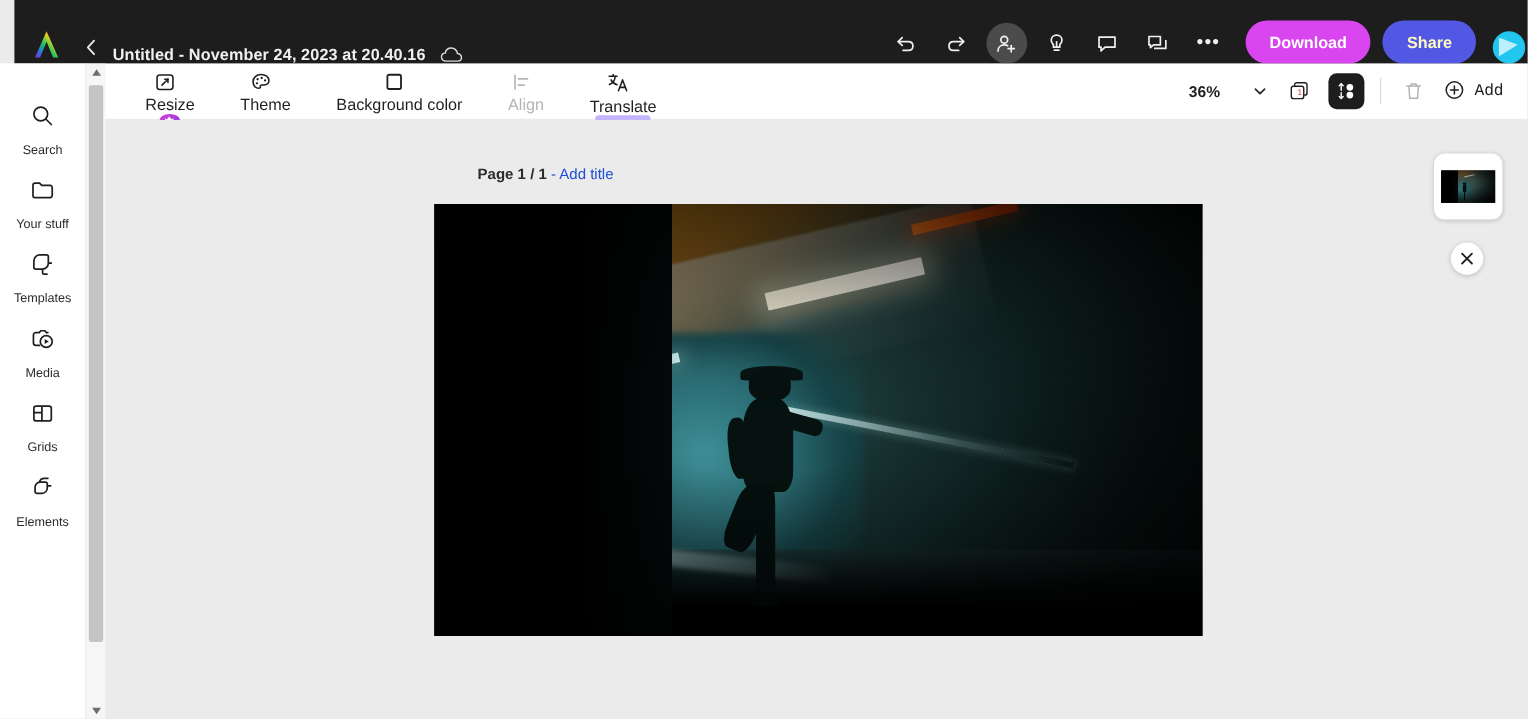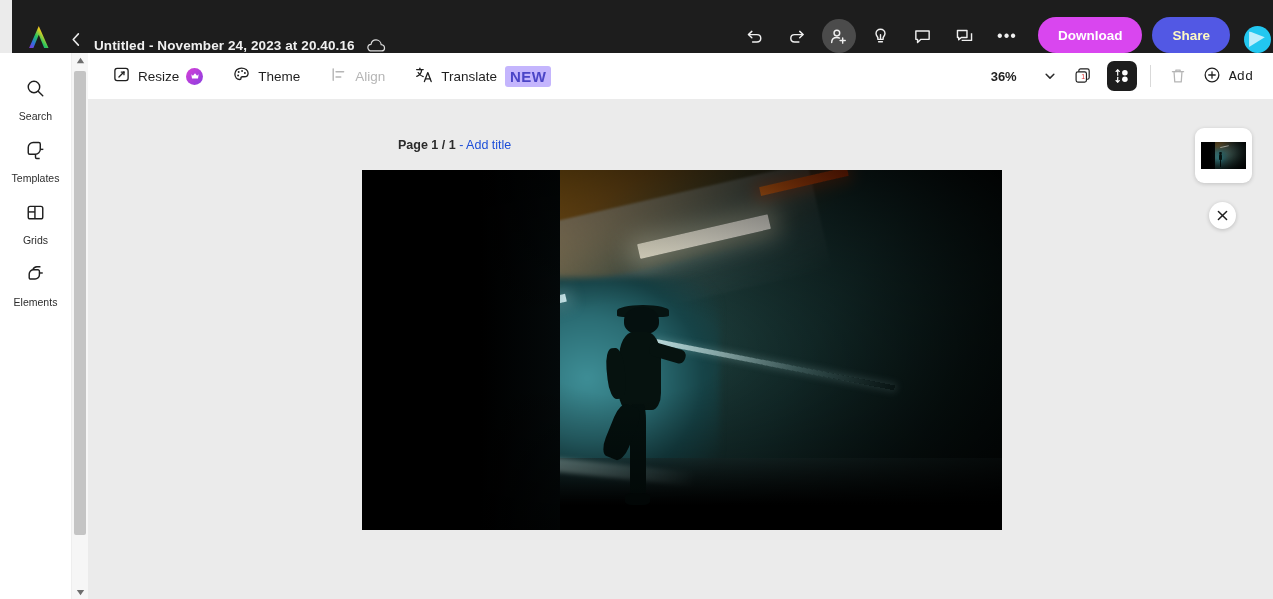--- a/index.html
+++ b/index.html
@@ -78,21 +78,21 @@
     background: #ffffff;
     display: flex; align-items: center;
     padding-left: 103px; padding-right: 14px;
     border-bottom: 1px solid #ebebeb;
   }
   .tool {
     display: flex; align-items: center;
     height: 32px; padding: 0 10px;
     border-radius: 6px; cursor: pointer;
     color: #1f1f1f; font-size: 13.5px;
-    margin-right: 10px; white-space: nowrap;
+    margin-right: 10px; white-space: nowrap; flex-direction: column;
   }
   .tool .tlabel { margin-left: 8px; }
   .tool.disabled { color: #b5b5b5; cursor: default; }
   .crown-badge {
     width: 17px; height: 17px; border-radius: 50%;
     margin-left: 7px;
     background: linear-gradient(135deg,#d63fd6 0%, #8a3fe0 100%);
     display: flex; align-items: center; justify-content: center;
   }
   .new-badge {
@@ -128,21 +128,21 @@
 
   
   .rail {
     position: absolute; top: 53px; left: 0;
     width: 71px; height: 546px;
     background: #fff;
     padding-top: 16px;
   }
   .rail-item {
     display: flex; flex-direction: column;
-    align-items: center; justify-content: center;
+    align-items: center; justify-content: flex-end;
     height: 62px; cursor: pointer; color: #1f1f1f;
   }
   .rail-item .rlabel {
     font-size: 10.5px; margin-top: 7px; color: #2d2d2d;
     white-space: nowrap;
   }
 
   
   .rail-scroll {
     position: absolute; top: 53px; left: 71px;
@@ -424,20 +424,28 @@
           <path d="M9 2.2 C4.9 2.2 2 5 2 8.6 C2 12 4.3 14.3 7 14.3 C8.2 14.3 8.5 13.6 8.4 13 C8.2 12.1 8.8 11.4 9.8 11.4 H11.8 C14.2 11.4 16 9.8 16 7.6 C16 4.5 12.9 2.2 9 2.2 Z"></path>
           <circle cx="6" cy="6.4" r="1" fill="#1f1f1f" stroke="none"></circle>
           <circle cx="9.6" cy="5.3" r="1" fill="#1f1f1f" stroke="none"></circle>
           <circle cx="12.6" cy="7.4" r="1" fill="#1f1f1f" stroke="none"></circle>
           <circle cx="5.4" cy="10" r="1" fill="#1f1f1f" stroke="none"></circle>
         </svg>
       </span>
       <span class="tlabel">Theme</span>
     </div>
 
+    <div class="tool">
+      <span>
+        <svg width="17" height="17" viewBox="0 0 18 18" fill="none" stroke="#1f1f1f" stroke-width="1.6">
+          <path d="M4.6 2.4 H13.4 A1.6 1.6 0 0 1 15 4 V13.4 A1.6 1.6 0 0 1 13.4 15 H4.6 A1.6 1.6 0 0 1 3 13.4 V4 A1.6 1.6 0 0 1 4.6 2.4 Z"></path>
+        </svg>
+      </span>
+      <span class="tlabel">Background color</span>
+    </div>
 
     <div class="tool disabled">
       <span>
         <svg width="17" height="17" viewBox="0 0 18 18" fill="none" stroke="#b5b5b5" stroke-width="1.5" stroke-linecap="round">
           <path d="M3.4 3 V15"></path>
           <path d="M6.4 6 H14.4"></path>
           <path d="M6.4 11.6 H11.4"></path>
         </svg>
       </span>
       <span class="tlabel">Align</span>
@@ -513,32 +521,51 @@
     <div class="rail-item">
       <span>
         <svg width="21" height="21" viewBox="0 0 22 22" fill="none" stroke="#1f1f1f" stroke-width="1.5" stroke-linecap="round">
           <circle cx="9.4" cy="9.4" r="6"></circle>
             <path d="M13.8 13.8 L18.6 18.6"></path>
         </svg>
       </span>
       <span class="rlabel">Search</span>
     </div>
 
+    <div class="rail-item">
+      <span>
+        <svg width="21" height="21" viewBox="0 0 22 22" fill="none" stroke="#1f1f1f" stroke-width="1.5" stroke-linejoin="round">
+          <path d="M2.6 6.6 A1.8 1.8 0 0 1 4.4 4.8 H8.4 L10.2 6.8 H17.6 A1.8 1.8 0 0 1 19.4 8.6 V15.6 A1.8 1.8 0 0 1 17.6 17.4 H4.4 A1.8 1.8 0 0 1 2.6 15.6 Z"></path>
+        </svg>
+      </span>
+      <span class="rlabel">Your stuff</span>
+    </div>
 
     <div class="rail-item">
       <span>
         <svg width="21" height="21" viewBox="0 0 22 22" fill="none" stroke="#1f1f1f" stroke-width="1.5" stroke-linejoin="round">
           <path d="M3.4 7.8 A5.2 5.2 0 0 1 8.6 2.6 H14.4 A1.6 1.6 0 0 1 16 4.2 V9.8 A5.2 5.2 0 0 1 10.8 15 H5 A1.6 1.6 0 0 1 3.4 13.4 Z"></path>
           <path d="M11 15 L11 18.2 A1.2 1.2 0 0 0 12.2 19.4 L15.4 19.4"></path>
           <path d="M16 9.8 L19.2 9.8"></path>
         </svg>
       </span>
       <span class="rlabel">Templates</span>
     </div>
 
+    <div class="rail-item">
+      <span>
+        <svg width="21" height="21" viewBox="0 0 22 22" fill="none" stroke="#1f1f1f" stroke-width="1.5" stroke-linejoin="round">
+          <path d="M3 7.4 A2 2 0 0 1 5 5.4 H8 L9.4 3.8 H13 L14.4 5.4 H16.2"></path>
+          <path d="M3 7.4 V14.6 A2 2 0 0 0 5 16.6 H9"></path>
+          <circle cx="14.2" cy="13.2" r="5.2"></circle>
+          <path d="M12.8 11 L16.4 13.2 L12.8 15.4 Z" fill="#1f1f1f" stroke="none"></path>
+        </svg>
+      </span>
+      <span class="rlabel">Media</span>
+    </div>
 
 
     <div class="rail-item">
       <span>
         <svg width="21" height="21" viewBox="0 0 22 22" fill="none" stroke="#1f1f1f" stroke-width="1.5" stroke-linejoin="round">
           <rect x="3.4" y="4.6" width="15.2" height="13" rx="2"></rect>
           <path d="M10.4 4.6 V17.6"></path>
           <path d="M3.4 10.4 H10.4"></path>
         </svg>
       </span>

